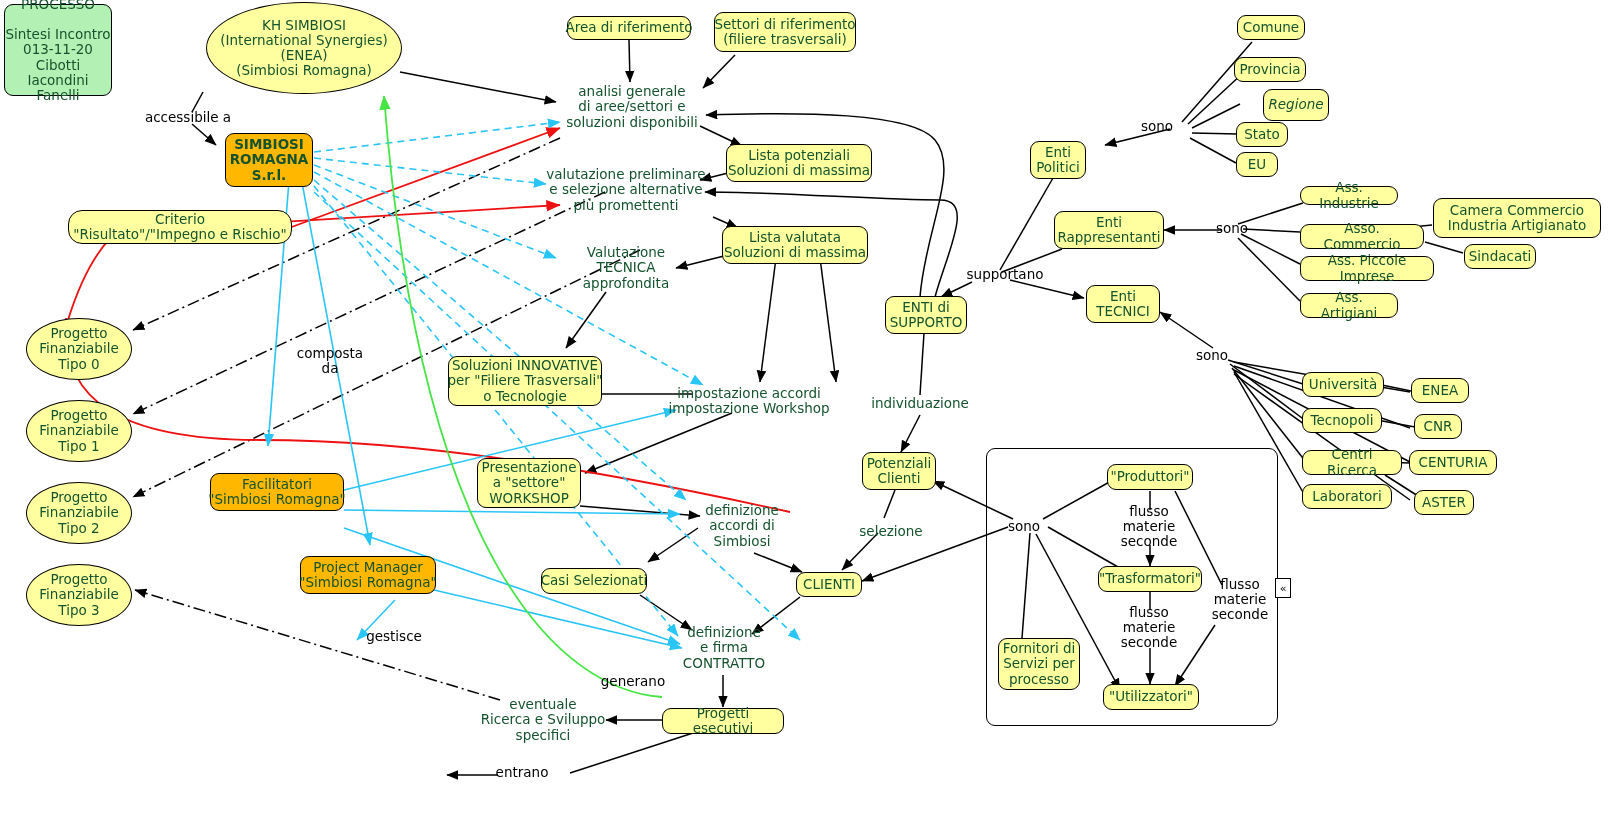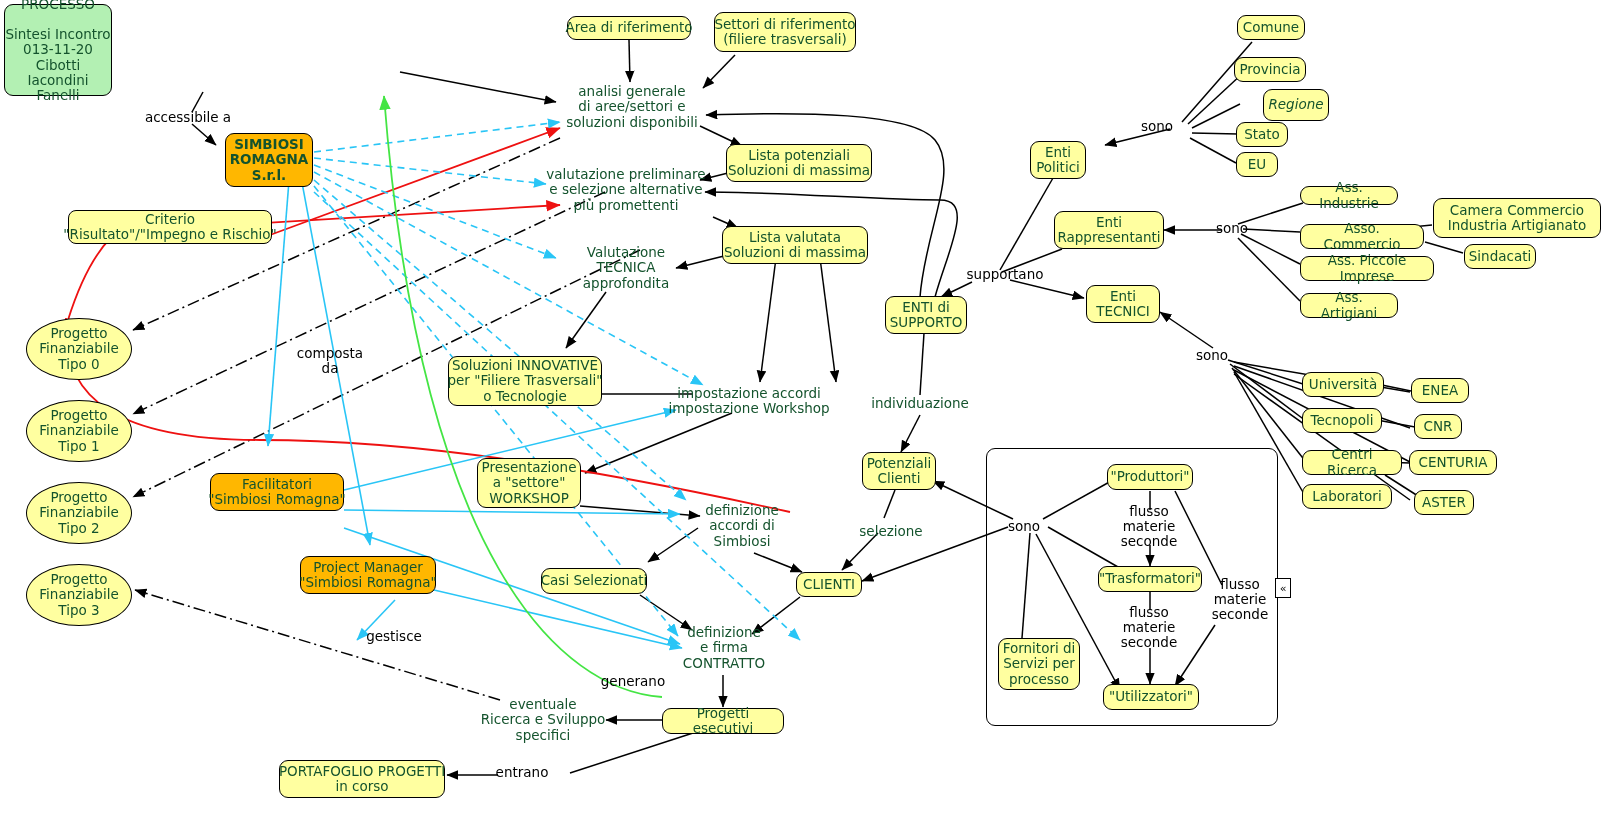--- a/index.html
+++ b/index.html
@@ -195,26 +195,30 @@
   </svg>
 
   <div class="node green" style="left:4px;top:4px;width:108px;height:92px;white-space:pre;">PROCESSO
 
 Sintesi Incontro
 013-11-20
 Cibotti
 Iacondini
 Fanelli</div>
 
+  <div class="node ell" style="left:206px;top:2px;width:196px;height:92px;white-space:pre;">KH SIMBIOSI
+(International Synergies)
+(ENEA)
+(Simbiosi Romagna)</div>
 
   <div class="node orange" style="left:225px;top:133px;width:88px;height:54px;white-space:pre;">SIMBIOSI
 ROMAGNA
 S.r.l.</div>
 
-  <div class="node rbox" style="left:68px;top:210px;width:204px;height:34px;white-space:pre;border-radius:8px;">Criterio
+  <div class="node rbox" style="left:68px;top:210px;width:224px;height:34px;white-space:pre;border-radius:14px;">Criterio
 "Risultato"/"Impegno e Rischio"</div>
 
   <div class="node ell" style="left:26px;top:318px;width:106px;height:62px;white-space:pre;">Progetto
 Finanziabile
 Tipo 0</div>
   <div class="node ell" style="left:26px;top:400px;width:106px;height:62px;white-space:pre;">Progetto
 Finanziabile
 Tipo 1</div>
   <div class="node ell" style="left:26px;top:482px;width:106px;height:62px;white-space:pre;">Progetto
 Finanziabile
@@ -322,22 +326,20 @@
   <div class="node rbox" style="left:998px;top:638px;width:82px;height:52px;white-space:pre;">Fornitori di
 Servizi per
 processo</div>
 
   <div class="node rbox" style="left:662px;top:708px;width:122px;height:26px;">Progetti esecutivi</div>
 
   <div class="node plain" style="left:476px;top:696px;width:134px;height:48px;white-space:pre;">eventuale
 Ricerca e Sviluppo
 specifici</div>
 
-  <div class="node rbox" style="left:279px;top:760px;width:166px;height:38px;white-space:pre;">PORTAFOGLIO PROGETTI
-in corso</div>
 
   <div class="lbl" style="left:188px;top:118px;">accessibile a</div>
   <div class="lbl" style="left:330px;top:361px;">composta
 da</div>
   <div class="lbl" style="left:394px;top:637px;">gestisce</div>
   <div class="lbl" style="left:633px;top:682px;">generano</div>
   <div class="lbl" style="left:522px;top:773px;">entrano</div>
   <div class="lbl" style="left:1005px;top:275px;">supportano</div>
   <div class="lbl" style="left:1157px;top:127px;">sono</div>
   <div class="lbl" style="left:1232px;top:229px;">sono</div>

